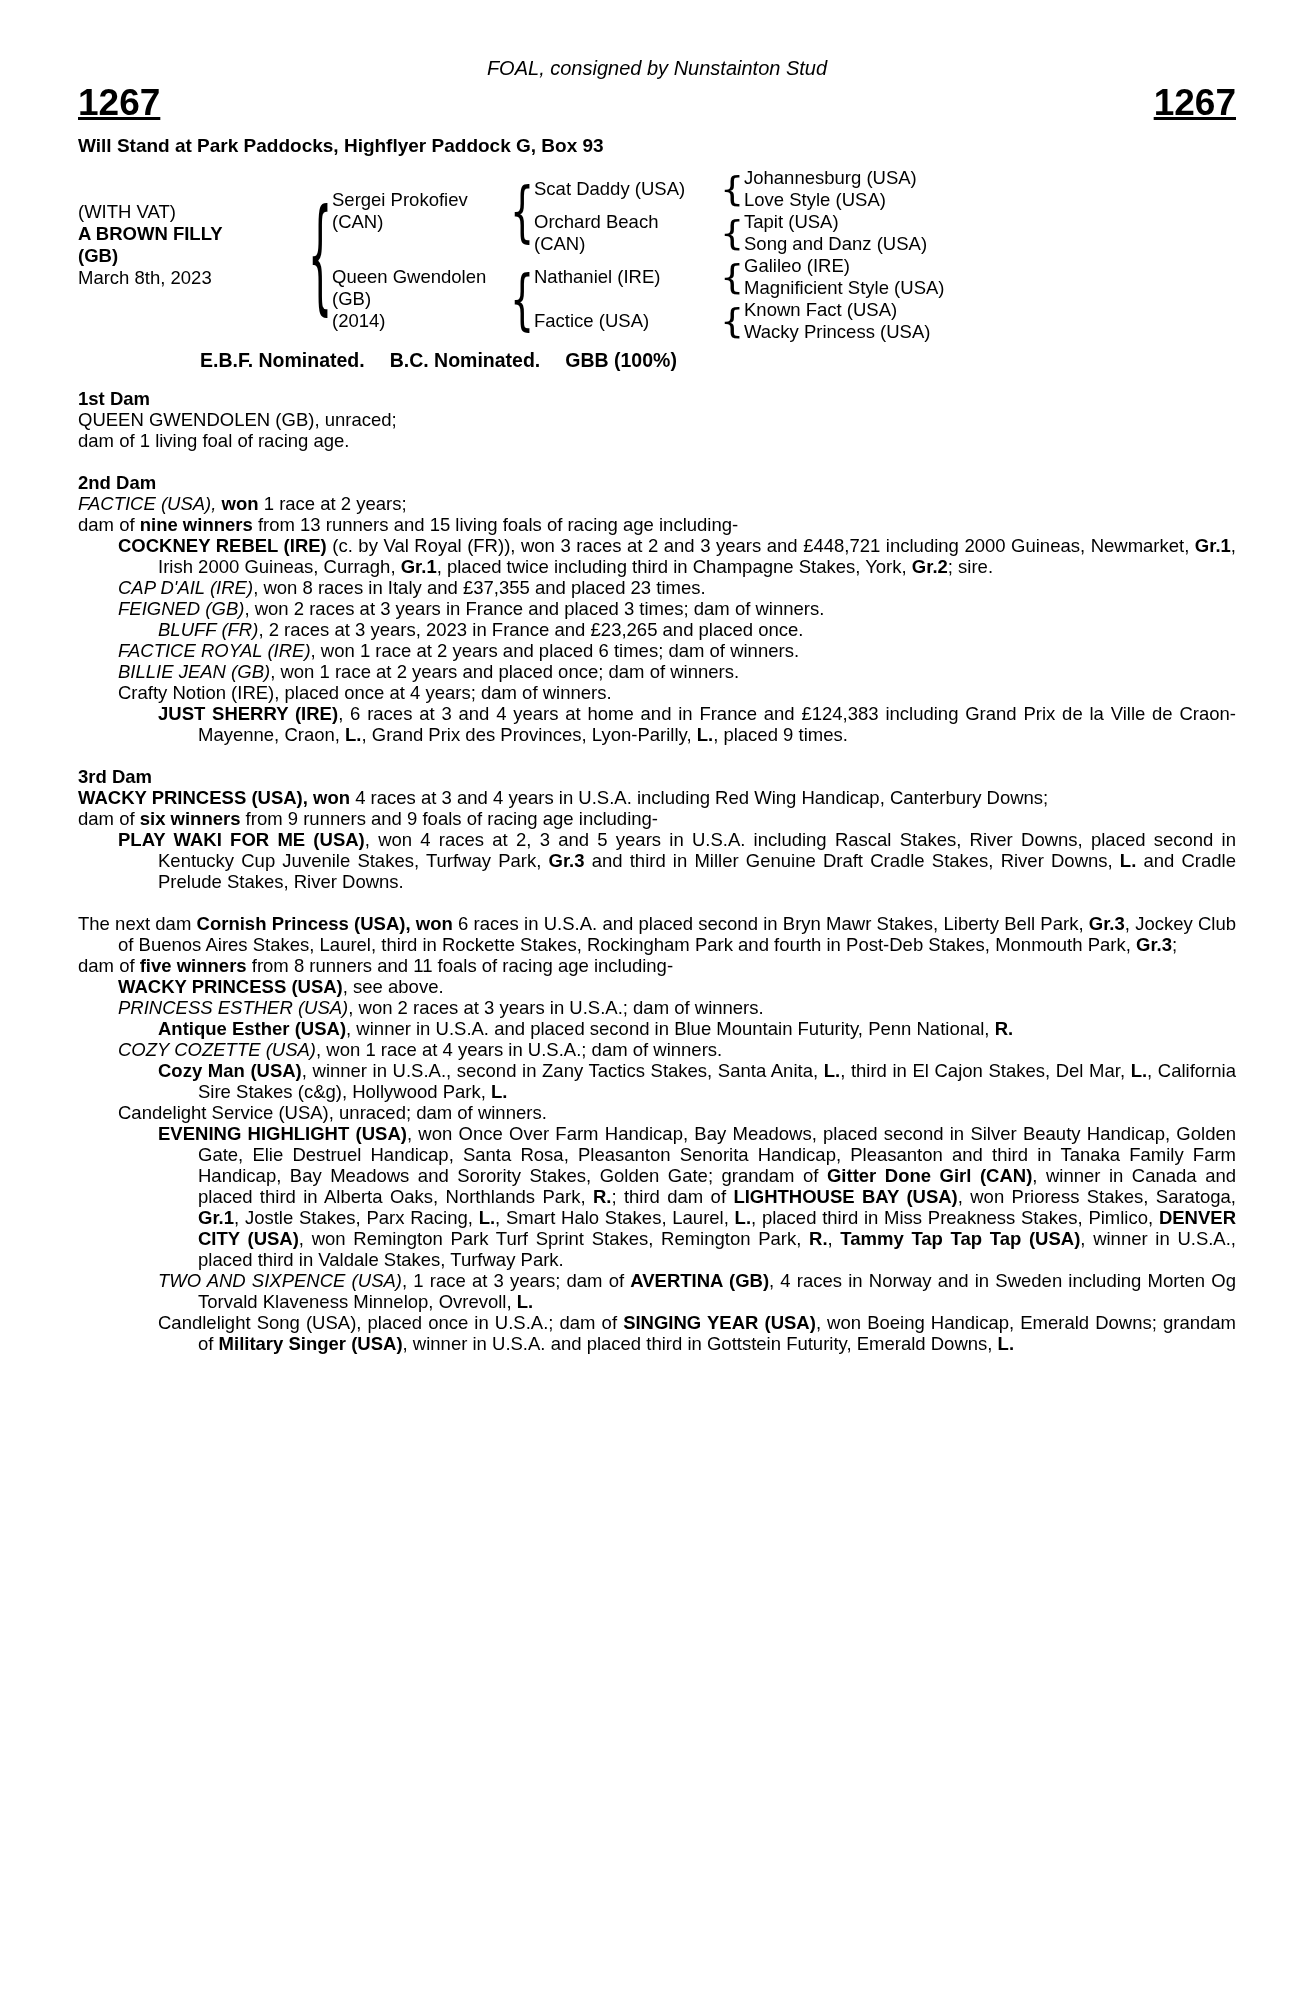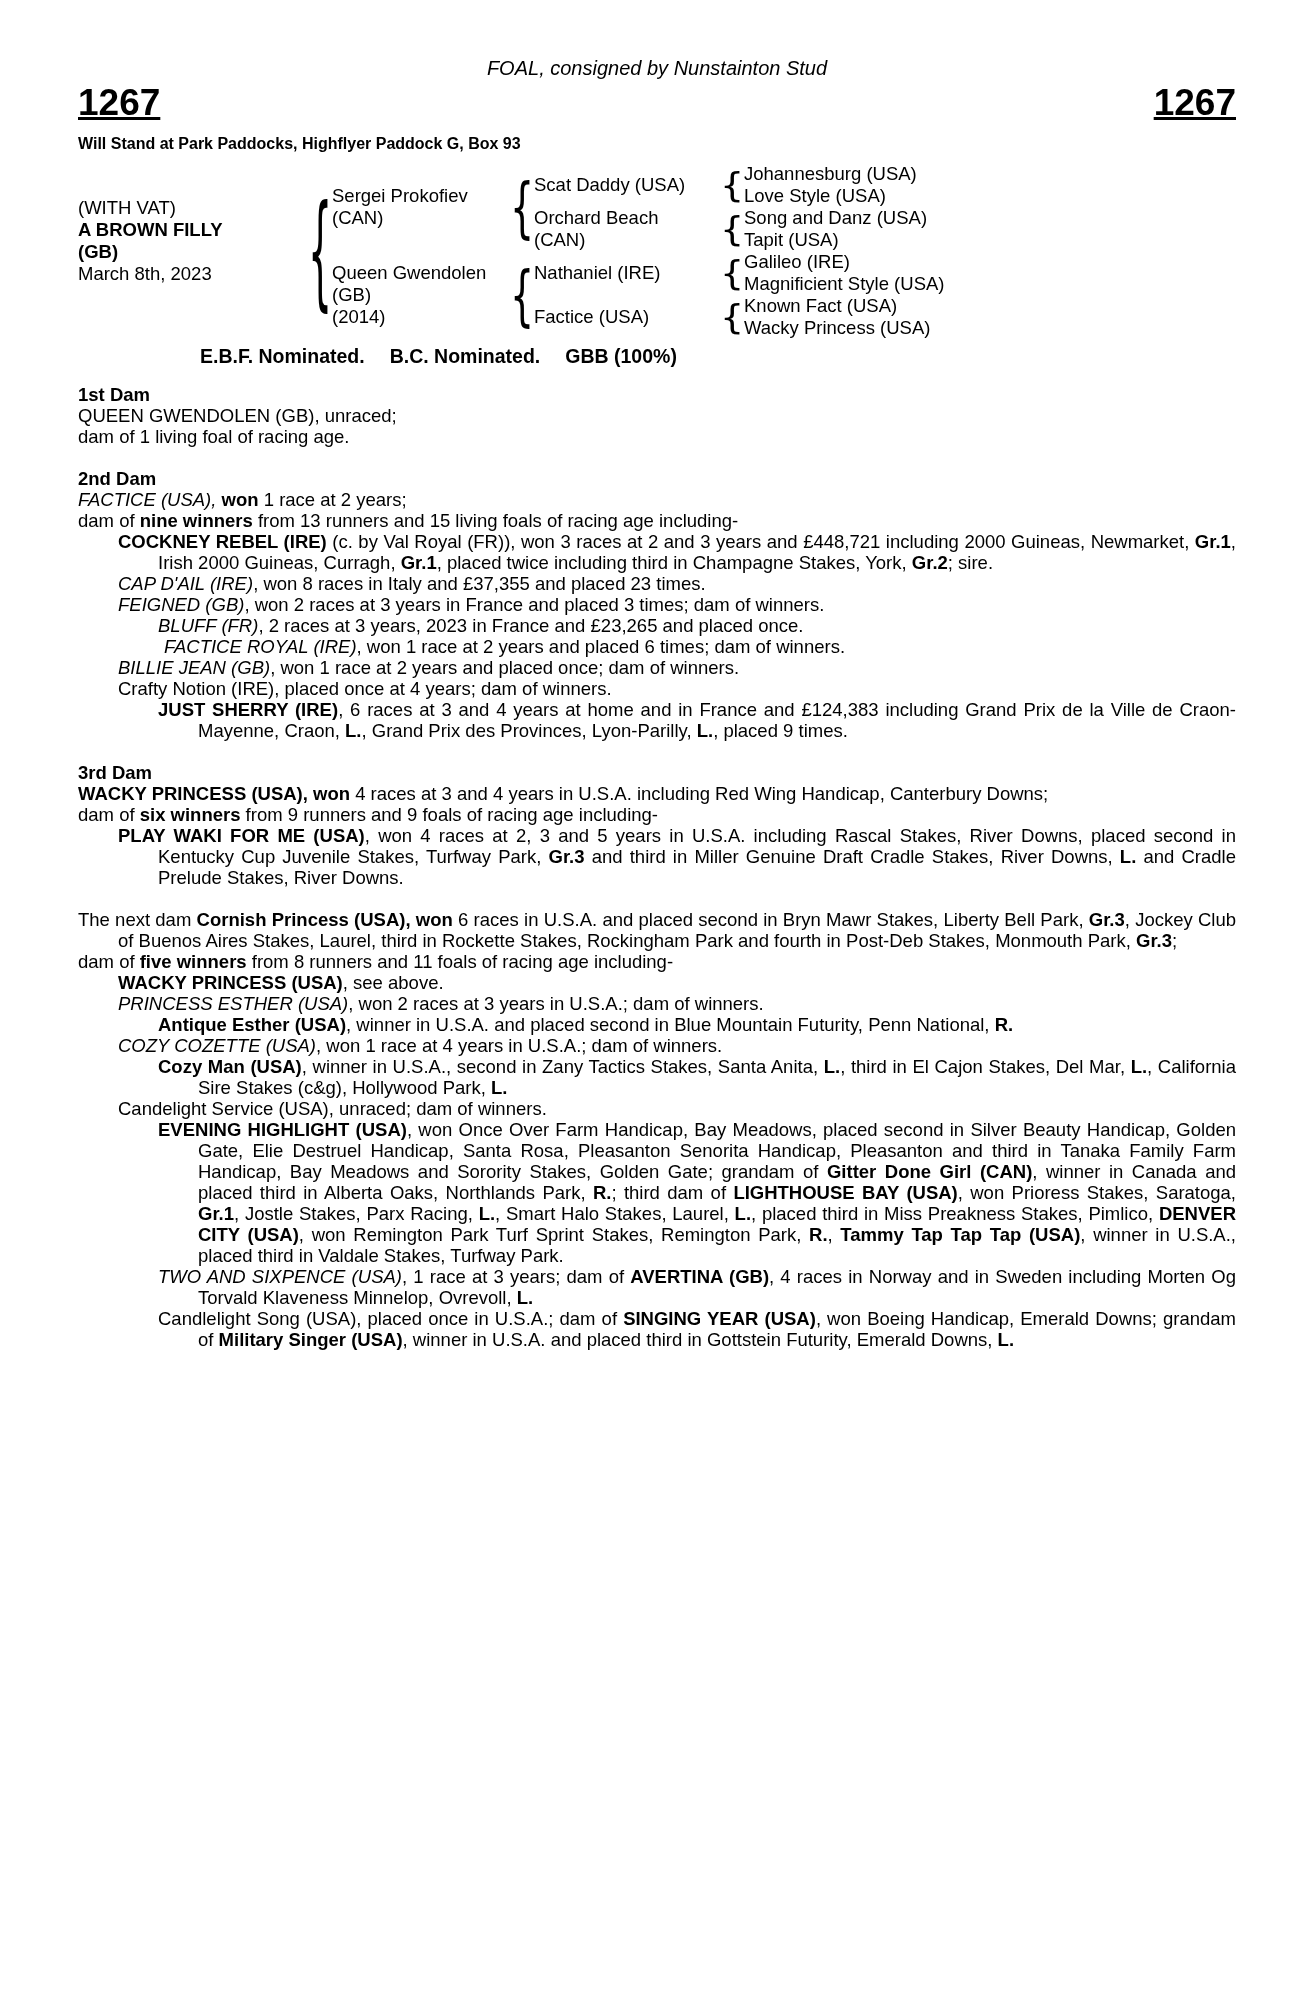--- a/index.html
+++ b/index.html
@@ -4,21 +4,21 @@
 <style>
   * { box-sizing: border-box; }
   html, body { margin: 0; padding: 0; background: #ffffff; }
   .page {
     width: 1314px; height: 1756px; margin: 0 auto; overflow: hidden;
     padding: 56px 78px 0 78px;
     font-family: "Liberation Sans", sans-serif; color: #000;
   }
   .consign { text-align: center; font-style: italic; font-size: 20px; line-height: 24px; }
   .lot-row { display: flex; justify-content: space-between; font-weight: bold; font-size: 37px; line-height: 1; margin-top: 4px; text-decoration: underline; }
-  .stand { font-weight: bold; font-size: 16px; margin-top: 14px; }
+  .stand { font-weight: bold; font-size: 19px; margin-top: 14px; }
 
   
   .ped { display: flex; margin-top: 10px; height: 176px; font-size: 18.5px; }
   .ped-info { width: 230px; padding-top: 34px; }
   .ped-info div, .ped-cell div, .ped-ggp div { line-height: 22px; white-space: nowrap; }
   .ped-parents { width: 178px; display: flex; flex-direction: column; }
   .ped-parents .ped-cell { flex: 1 1 50%; }
   .ped-cell { display: flex; flex-direction: column; justify-content: center; }
   .ped-gp { width: 186px; display: flex; flex-direction: column; }
   .ped-gp .ped-cell { height: 44px; }
@@ -118,22 +118,22 @@
           <span>{</span>
         </div>
       <div class="brace b2">
           <span>{</span>
         </div>
     </div>
 
     <div class="ped-ggp">
         <div>Johannesburg (USA)</div>
         <div>Love Style (USA)</div>
+        <div>Tapit (USA)</div>
         <div>Song and Danz (USA)</div>
-        <div>Tapit (USA)</div>
         <div>Galileo (IRE)</div>
         <div>Magnificient Style (USA)</div>
         <div>Known Fact (USA)</div>
         <div>Wacky Princess (USA)</div>
       </div>
   </div>
 
   <div class="noms">
     <span>E.B.F. Nominated.</span>
     <span>B.C. Nominated.</span>
@@ -144,21 +144,21 @@
       <p class="para hang0 heading"><span>1st Dam</span></p>
       <p class="para hang0"><span>QUEEN GWENDOLEN (GB), unraced;</span></p>
       <p class="para hang0"><span>dam of 1 living foal of racing age.</span></p>
       <p class="para hang0 heading gap"><span>2nd Dam</span></p>
       <p class="para hang0"><span style="font-style: italic;">FACTICE (USA),</span><span> </span><span style="font-weight: bold;">won</span><span> 1 race at 2 years;</span></p>
       <p class="para hang0"><span>dam of </span><span style="font-weight: bold;">nine winners</span><span> from 13 runners and 15 living foals of racing age including-</span></p>
       <p class="para hang1"><span style="font-weight: bold;">COCKNEY REBEL (IRE)</span><span> (c. by Val Royal (FR)), won 3 races at 2 and 3 years and £448,721 including 2000 Guineas, Newmarket, </span><span style="font-weight: bold;">Gr.1</span><span>, Irish 2000 Guineas, Curragh, </span><span style="font-weight: bold;">Gr.1</span><span>, placed twice including third in Champagne Stakes, York, </span><span style="font-weight: bold;">Gr.2</span><span>; sire.</span></p>
       <p class="para hang1"><span style="font-style: italic;">CAP D'AIL (IRE)</span><span>, won 8 races in Italy and £37,355 and placed 23 times.</span></p>
       <p class="para hang1"><span style="font-style: italic;">FEIGNED (GB)</span><span>, won 2 races at 3 years in France and placed 3 times; dam of winners.</span></p>
       <p class="para hang2"><span style="font-style: italic;">BLUFF (FR)</span><span>, 2 races at 3 years, 2023 in France and £23,265 and placed once.</span></p>
-      <p class="para hang1"><span style="font-style: italic; margin-left: 46px;">FACTICE ROYAL (IRE)</span><span>, won 1 race at 2 years and placed 6 times; dam of winners.</span></p>
+      <p class="para hang1"><span style="font-style: italic;">FACTICE ROYAL (IRE)</span><span>, won 1 race at 2 years and placed 6 times; dam of winners.</span></p>
       <p class="para hang1"><span style="font-style: italic;">BILLIE JEAN (GB)</span><span>, won 1 race at 2 years and placed once; dam of winners.</span></p>
       <p class="para hang1"><span>Crafty Notion (IRE), placed once at 4 years; dam of winners.</span></p>
       <p class="para hang2"><span style="font-weight: bold;">JUST SHERRY (IRE)</span><span>, 6 races at 3 and 4 years at home and in France and £124,383 including Grand Prix de la Ville de Craon-Mayenne, Craon, </span><span style="font-weight: bold;">L.</span><span>, Grand Prix des Provinces, Lyon-Parilly, </span><span style="font-weight: bold;">L.</span><span>, placed 9 times.</span></p>
       <p class="para hang0 heading gap"><span>3rd Dam</span></p>
       <p class="para hang0"><span style="font-weight: bold;">WACKY PRINCESS (USA),</span><span> </span><span style="font-weight: bold;">won</span><span> 4 races at 3 and 4 years in U.S.A. including Red Wing Handicap, Canterbury Downs;</span></p>
       <p class="para hang0"><span>dam of </span><span style="font-weight: bold;">six winners</span><span> from 9 runners and 9 foals of racing age including-</span></p>
       <p class="para hang1"><span style="font-weight: bold;">PLAY WAKI FOR ME (USA)</span><span>, won 4 races at 2, 3 and 5 years in U.S.A. including Rascal Stakes, River Downs, placed second in Kentucky Cup Juvenile Stakes, Turfway Park, </span><span style="font-weight: bold;">Gr.3</span><span> and third in Miller Genuine Draft Cradle Stakes, River Downs, </span><span style="font-weight: bold;">L.</span><span> and Cradle Prelude Stakes, River Downs.</span></p>
       <p class="para hang0 gap"><span>The next dam </span><span style="font-weight: bold;">Cornish Princess (USA),</span><span> </span><span style="font-weight: bold;">won</span><span> 6 races in U.S.A. and placed second in Bryn Mawr Stakes, Liberty Bell Park, </span><span style="font-weight: bold;">Gr.3</span><span>, Jockey Club of Buenos Aires Stakes, Laurel, third in Rockette Stakes, Rockingham Park and fourth in Post-Deb Stakes, Monmouth Park, </span><span style="font-weight: bold;">Gr.3</span><span>;</span></p>
       <p class="para hang0"><span>dam of </span><span style="font-weight: bold;">five winners</span><span> from 8 runners and 11 foals of racing age including-</span></p>
       <p class="para hang1"><span style="font-weight: bold;">WACKY PRINCESS (USA)</span><span>, see above.</span></p>

